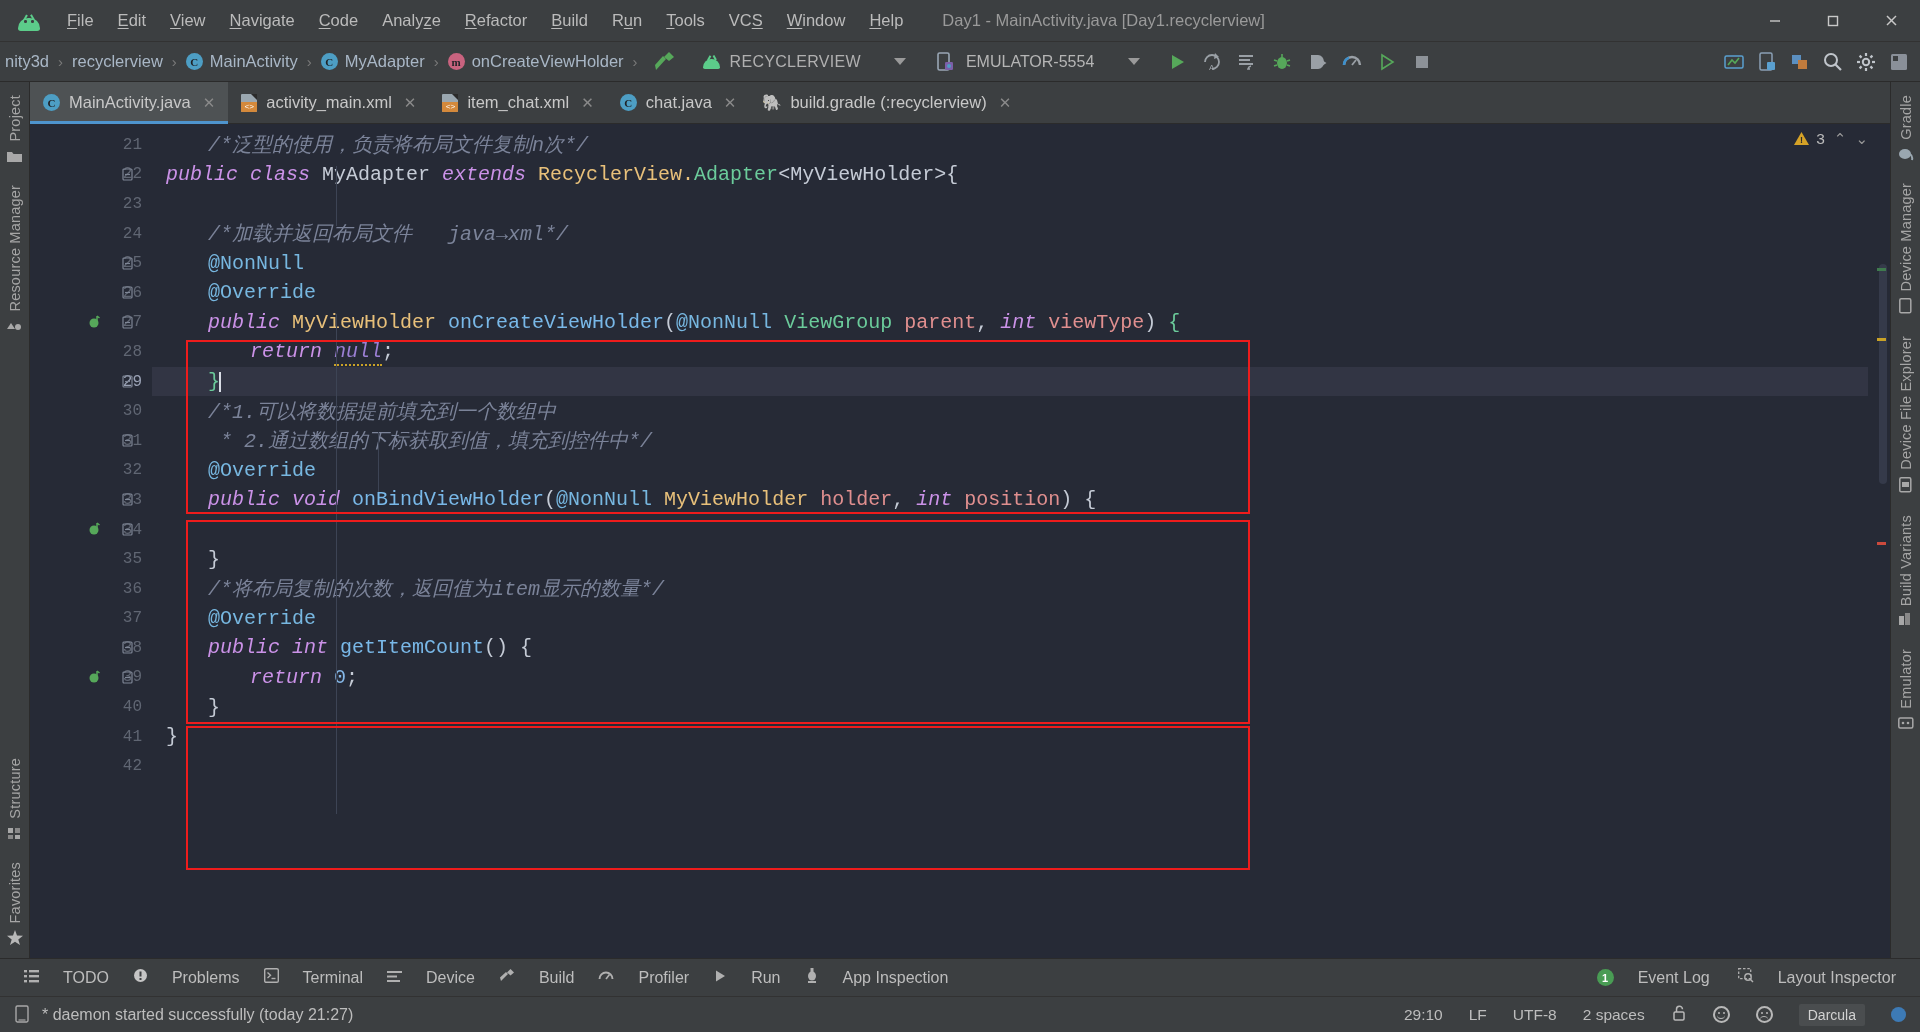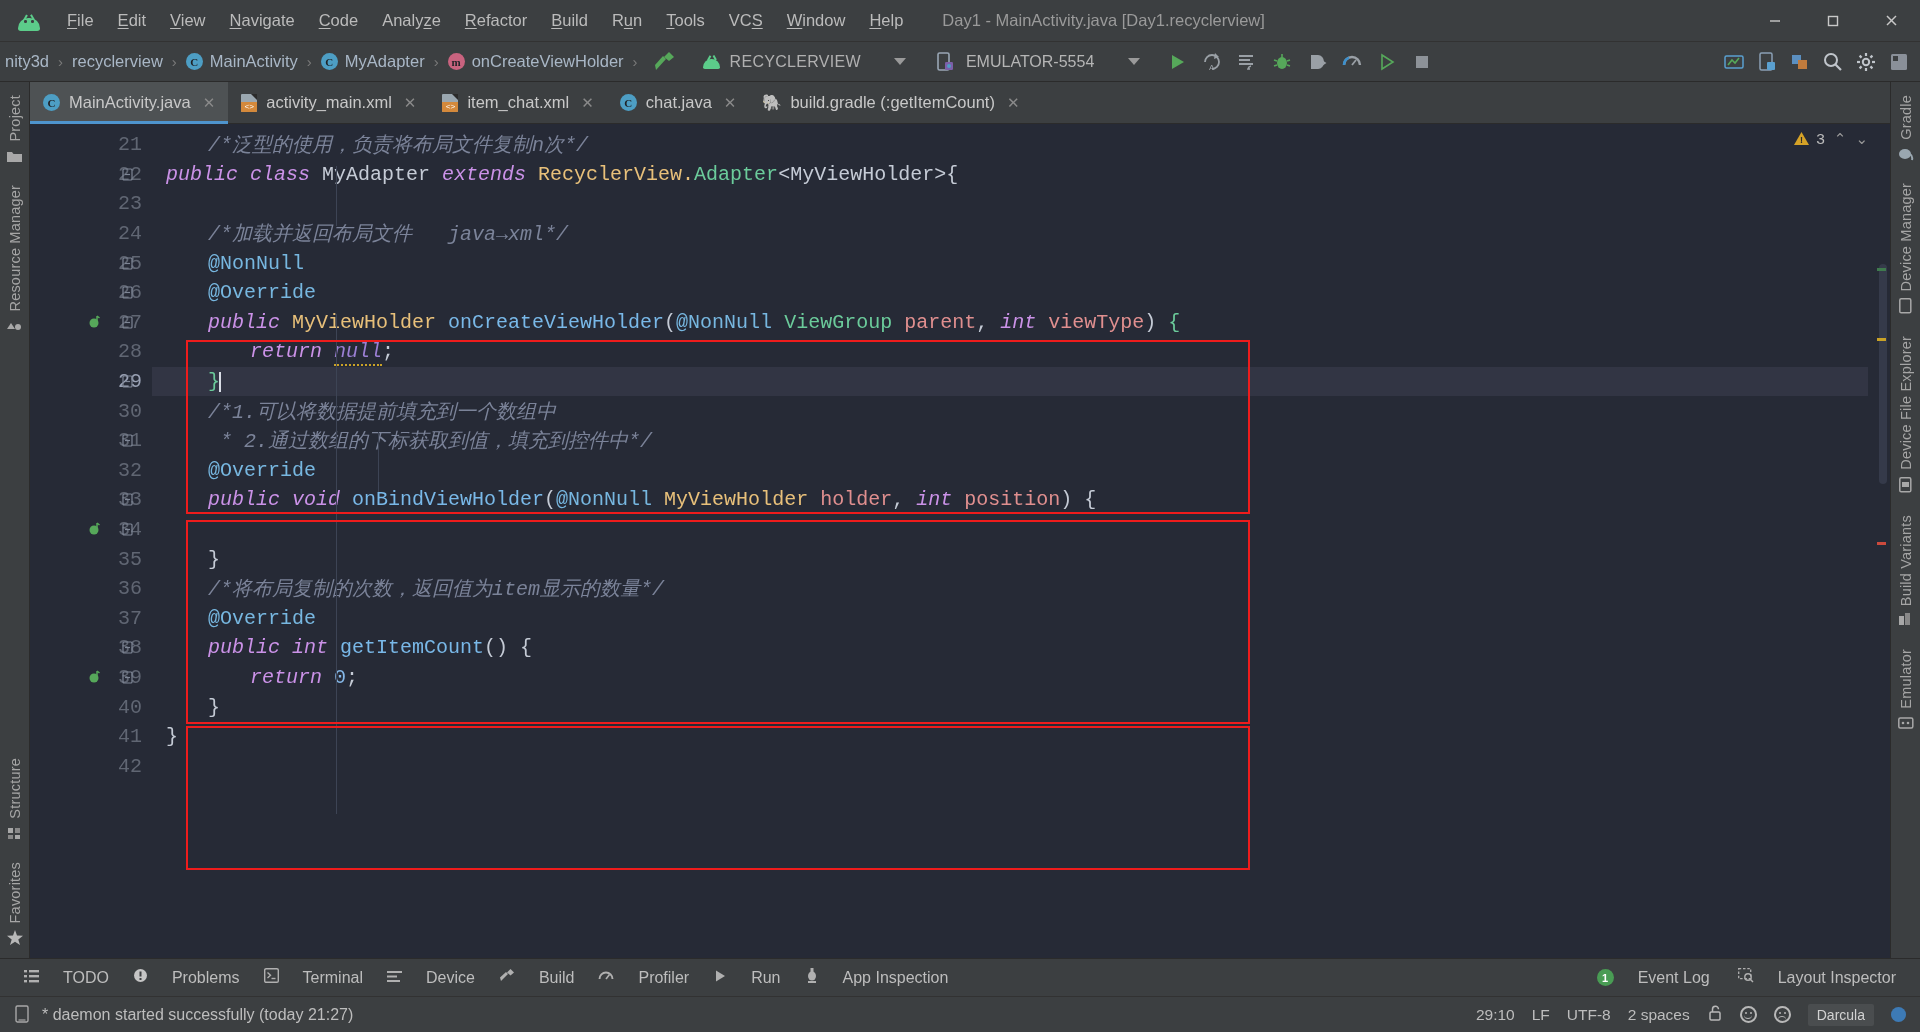--- a/index.html
+++ b/index.html
@@ -187,21 +187,21 @@
   .code-area {
     flex: 1; display: flex; background: #262a36; position: relative; min-width: 0;
     overflow: hidden;
   }
   .gutter {
     width: 122px; flex: none; background: #262a36; position: relative;
     padding-top: 6px;
   }
   .gline {
     height: 29.6px; display: flex; align-items: center; justify-content: flex-end;
-    padding-right: 10px; color: #606673; font-size: 20px;
+    padding-right: 10px; color: #606673; font-size: 16px;
     font-family: "Liberation Mono", monospace; position: relative;
   }
   .gline.cur { color: #9aa2b5; }
   .grun {
     position: absolute; left: 58px; width: 15px; height: 15px;
     display: flex; align-items: center; justify-content: center;
   }
   .gfold {
     position: absolute; left: 90px; width: 14px; height: 14px;
     display: flex; align-items: center; justify-content: center; color: #7e8696;
@@ -271,21 +271,21 @@
     border-radius: 50%; display: flex; align-items: center; justify-content: center;
     font-weight: bold; flex: none;
   }
 
   
   .statusbar {
     height: 36px; background: #3c3f41; display: flex; align-items: center;
     flex: none; padding: 0 14px; border-top: 1px solid #323232;
   }
   .status-msg { color: #bdbdbd; font-size: 16px; display: flex; align-items: center; gap: 11px; }
-  .status-right { margin-left: auto; display: flex; align-items: center; gap: 17px; text-align: center; }
+  .status-right { margin-left: auto; display: flex; align-items: center; gap: 26px; text-align: center; }
   .st { color: #bdbdbd; font-size: 15.5px; white-space: nowrap; }
   .theme-chip {
     background: #4a4d4f; color: #d2d2d2; font-size: 14px; padding: 3px 9px;
     border-radius: 2px; display: flex; align-items: center; gap: 7px;
   }
   .blue-dot { width: 15px; height: 15px; border-radius: 50%; background: #3d7ab5; flex: none; }
   .face { width: 17px; height: 17px; border-radius: 50%; border: 2px solid #b8b8b8; position: relative; flex: none; }
   .face i { position: absolute; width: 2px; height: 2px; background: #b8b8b8; border-radius: 50%; top: 4px; }
   .face i.l { left: 3px; } .face i.r { right: 3px; }
   .face b {
@@ -552,21 +552,21 @@
           <span>item_chat.xml</span>
           <span class="tab-close">✕</span>
         </div>
         <div class="tab">
           <span class="ico-java">C</span>
           <span>chat.java</span>
           <span class="tab-close">✕</span>
         </div>
         <div class="tab">
           <span class="ico-gradle">🐘</span>
-          <span>build.gradle (:getItemCount)</span>
+          <span>build.gradle (:recyclerview)</span>
           <span class="tab-close">✕</span>
         </div>
       </div>
 
     <div class="code-wrap">
 
       <div class="inspect-bar">
         <span class="warn-count">
           <svg width="17" height="16" viewBox="0 0 17 16">
             <path d="M8.5 1 L16 14 L1 14 Z" fill="#d5a227"></path>

